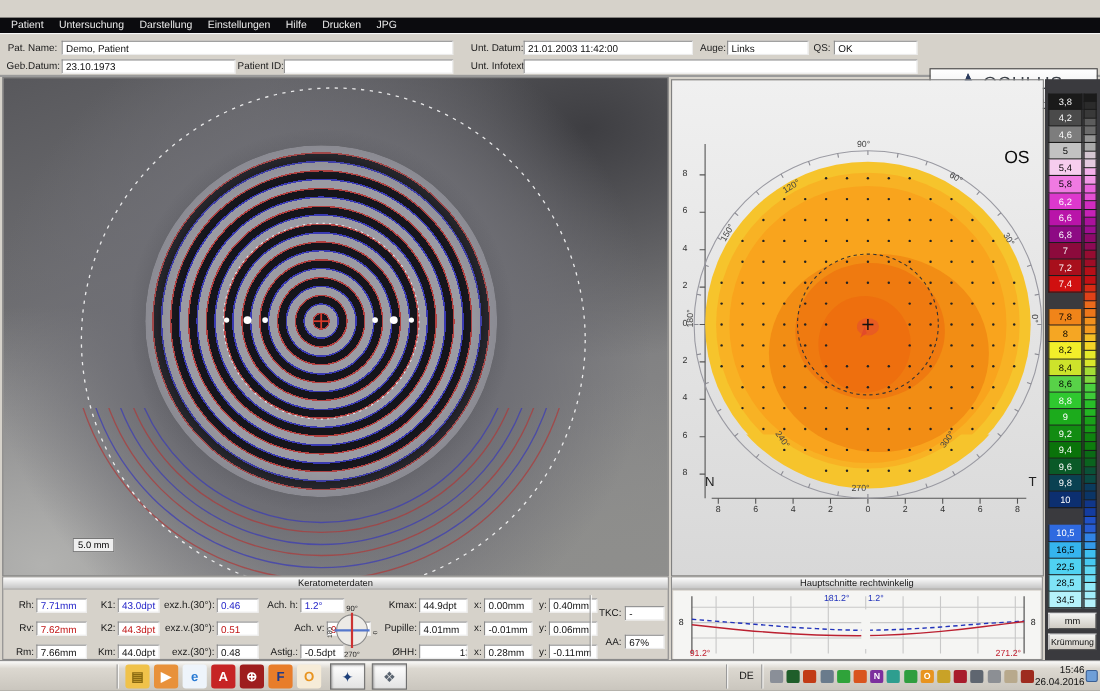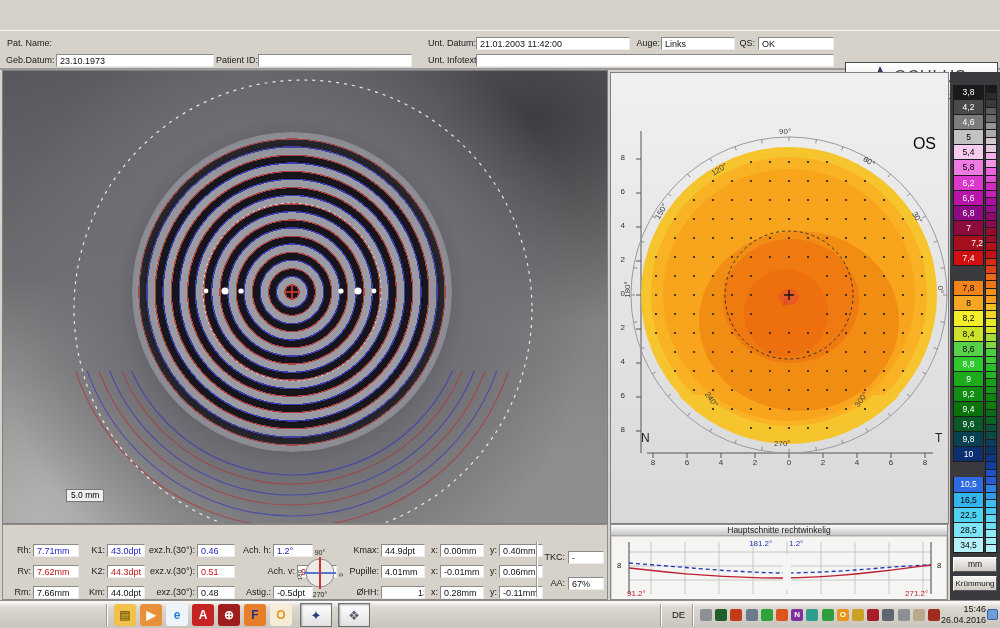--- a/index.html
+++ b/index.html
@@ -93,23 +93,33 @@
   #clock{position:absolute;right:14px;top:3px;text-align:right;font-size:9px;line-height:11px;color:#111}
   #show-desktop{position:absolute;right:2px;top:8px;width:11px;height:11px;background:#6f9fd8;
                 border:1px solid #3a5f93;border-radius:2px}
 </style>
 </head>
 <body>
 
 <div id="app">
 
 
+  <div id="menubar" class="abs">
+      <div class="menu-item">Patient</div>
+      <div class="menu-item">Untersuchung</div>
+      <div class="menu-item">Darstellung</div>
+      <div class="menu-item">Einstellungen</div>
+      <div class="menu-item">Hilfe</div>
+      <div class="menu-item">Drucken</div>
+      <div class="menu-item">JPG</div>
+    </div>
 
   <div id="header" class="abs">
     <div class="abs lbl" style="left:6px;top:6px;width:46px">Pat. Name:</div>
+    <div class="abs field" style="left:56px;top:6px;width:356px">Demo, Patient</div>
     <div class="abs lbl" style="left:6px;top:23px;width:46px">Geb.Datum:</div>
     <div class="abs field" style="left:56px;top:23px;width:158px">23.10.1973</div>
     <div class="abs lbl" style="left:216px;top:23px;width:38px">Patient ID:</div>
     <div class="abs field" style="left:258px;top:23px;width:154px"></div>
     <div class="abs lbl" style="left:428px;top:6px;width:44px">Unt. Datum:</div>
     <div class="abs field" style="left:476px;top:6px;width:154px">21.01.2003 11:42:00</div>
     <div class="abs lbl" style="left:636px;top:6px;width:24px">Auge:</div>
     <div class="abs field" style="left:661px;top:6px;width:74px">Links</div>
     <div class="abs lbl" style="left:737px;top:6px;width:18px">QS:</div>
     <div class="abs field" style="left:758px;top:6px;width:76px">OK</div>
@@ -525,21 +535,21 @@
           </div>
         </div>
         <div class="sc-row">
           <div class="sc-lab" style="background: rgb(140, 10, 60); color: rgb(255, 255, 255);">7</div>
           <div class="sc-sub">
             <div style="background: rgb(140, 10, 85);"></div>
             <div style="background: rgb(150, 12, 49);"></div>
           </div>
         </div>
         <div class="sc-row">
-          <div class="sc-lab" style="background: rgb(168, 15, 28); color: rgb(255, 255, 255); text-align: right;">7,2</div>
+          <div class="sc-lab" style="background: rgb(168, 15, 28); color: rgb(255, 255, 255);">7,2</div>
           <div class="sc-sub">
             <div style="background: rgb(158, 13, 39);"></div>
             <div style="background: rgb(182, 15, 24);"></div>
           </div>
         </div>
         <div class="sc-row">
           <div class="sc-lab" style="background: rgb(208, 16, 16); color: rgb(255, 255, 255);">7,4</div>
           <div class="sc-sub">
             <div style="background: rgb(194, 16, 20);"></div>
             <div style="background: rgb(216, 43, 20);"></div>
@@ -677,20 +687,21 @@
             <div style="background: rgb(162, 237, 250);"></div>
             <div style="background: rgb(181, 242, 251);"></div>
           </div>
         </div>
       </div>
     <div class="sc-btn">mm</div>
     <div class="sc-btn" style="font-size:8px">Krümmung</div>
   </div>
 
   <div id="kerato-panel" class="abs bpanel">
+    <div class="ptitle">Keratometerdaten</div>
     <div id="kerato-grid">
         <div class="krow" style="left: 4px; top: 19px;">
           <div class="lbl" style="width: 24px;">Rh:</div>
           <div class="field val-blue" style="width: 46px; margin-right: 4px;">7.71mm</div>
           <div class="lbl" style="width: 22px;">K1:</div>
           <div class="field val-blue" style="width: 38px; margin-right: 4px;">43.0dpt</div>
           <div class="lbl" style="width: 46px;">exz.h.(30°):</div>
           <div class="field val-blue" style="width: 38px; margin-right: 4px;">0.46</div>
           <div class="lbl" style="width: 32px;">Ach. h:</div>
           <div class="field val-blue" style="width: 40px; margin-right: 4px;">1.2°</div>

